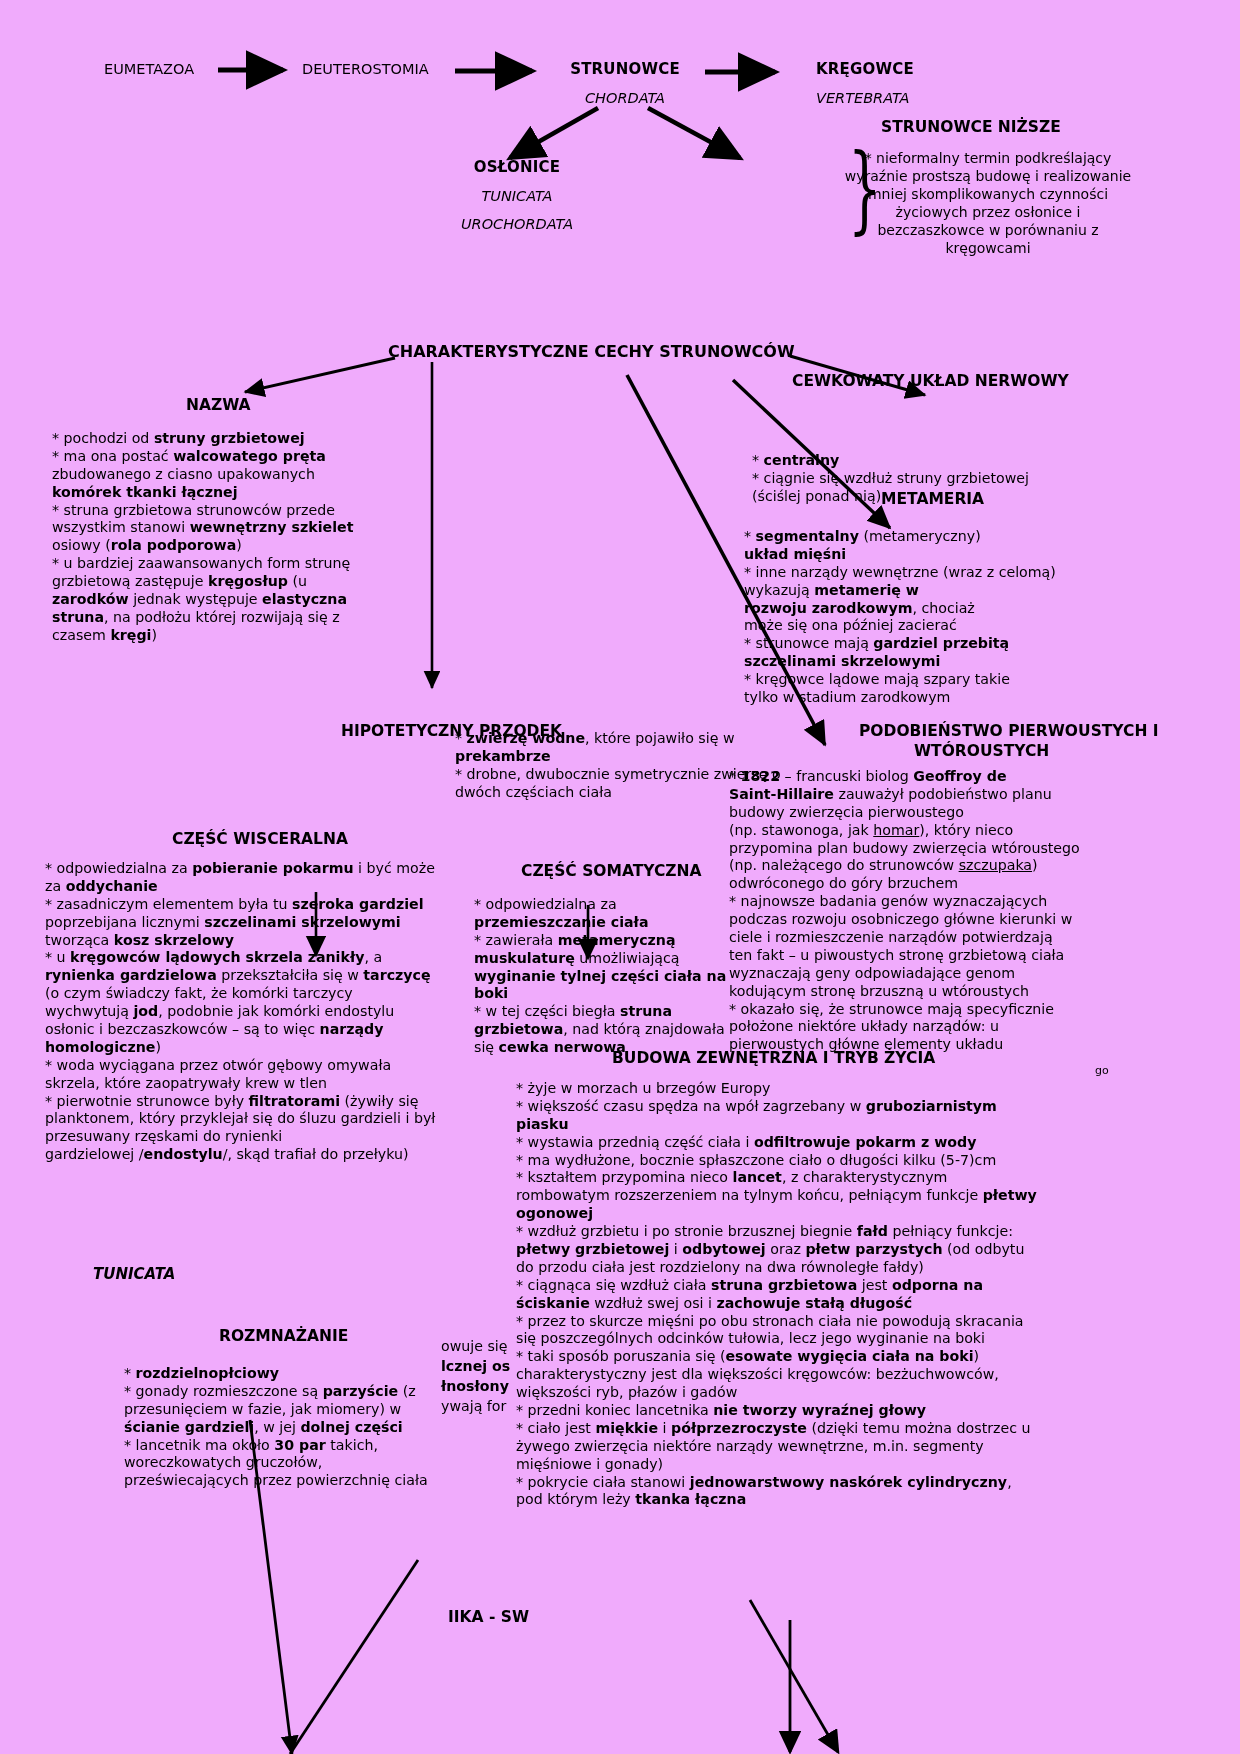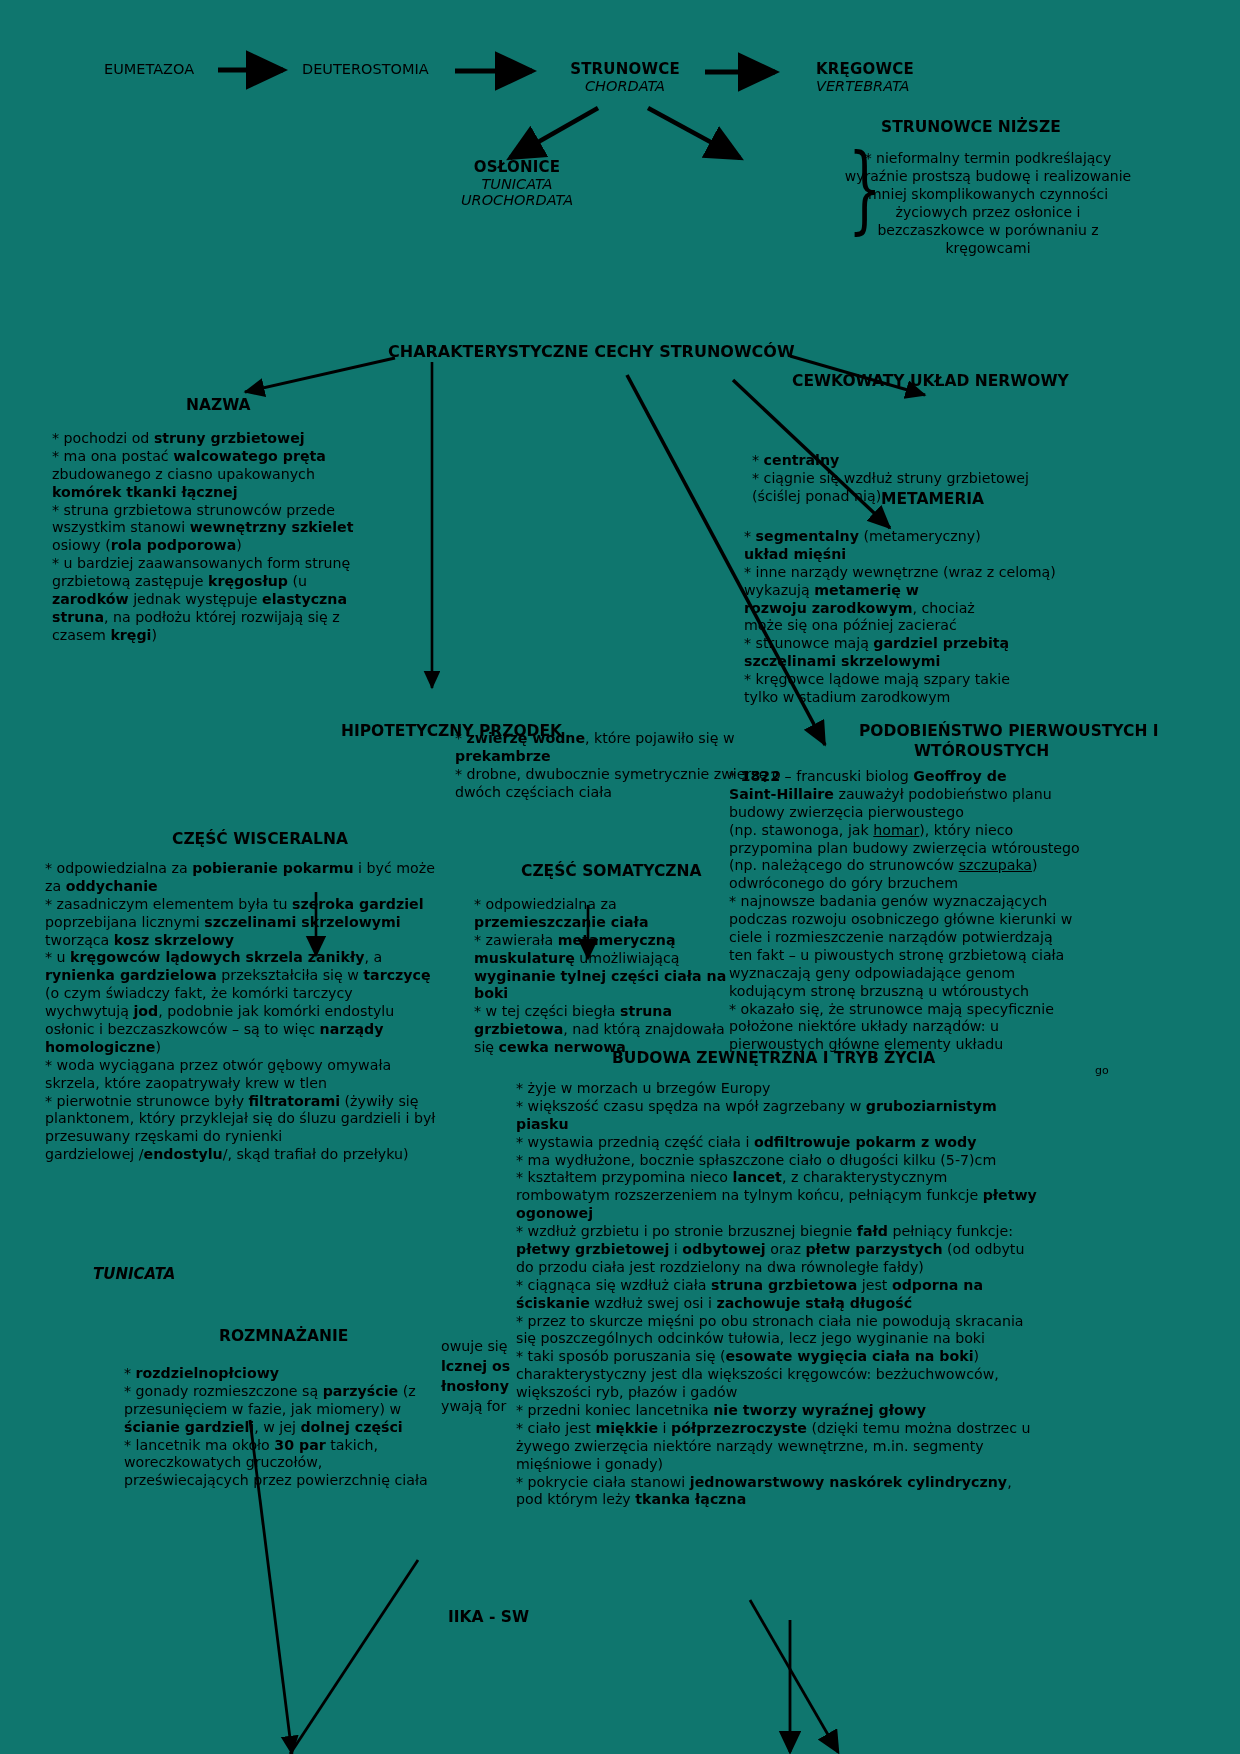--- a/index.html
+++ b/index.html
@@ -9,33 +9,34 @@
   }
   body {
     font-family: "DejaVu Sans", "Liberation Sans", sans-serif;
     color: #000000;
   }
   #page {
     position: relative;
     width: 1240px;
     height: 1754px;
     overflow: hidden;
-    background: #0f766e;
+    background: #f0abfc;
   }
   .abs { position: absolute; }
   .node-title {
     font-weight: bold;
     font-size: 15px;
     letter-spacing: 0.2px;
     white-space: nowrap;
   }
   .node-sub {
     font-style: italic;
     font-size: 14.5px;
     white-space: nowrap;
+    margin-top: 12px;
   }
   .plain {
     font-size: 14.5px;
     white-space: nowrap;
   }
   .heading {
     font-weight: bold;
     font-size: 15.5px;
     white-space: nowrap;
   }

